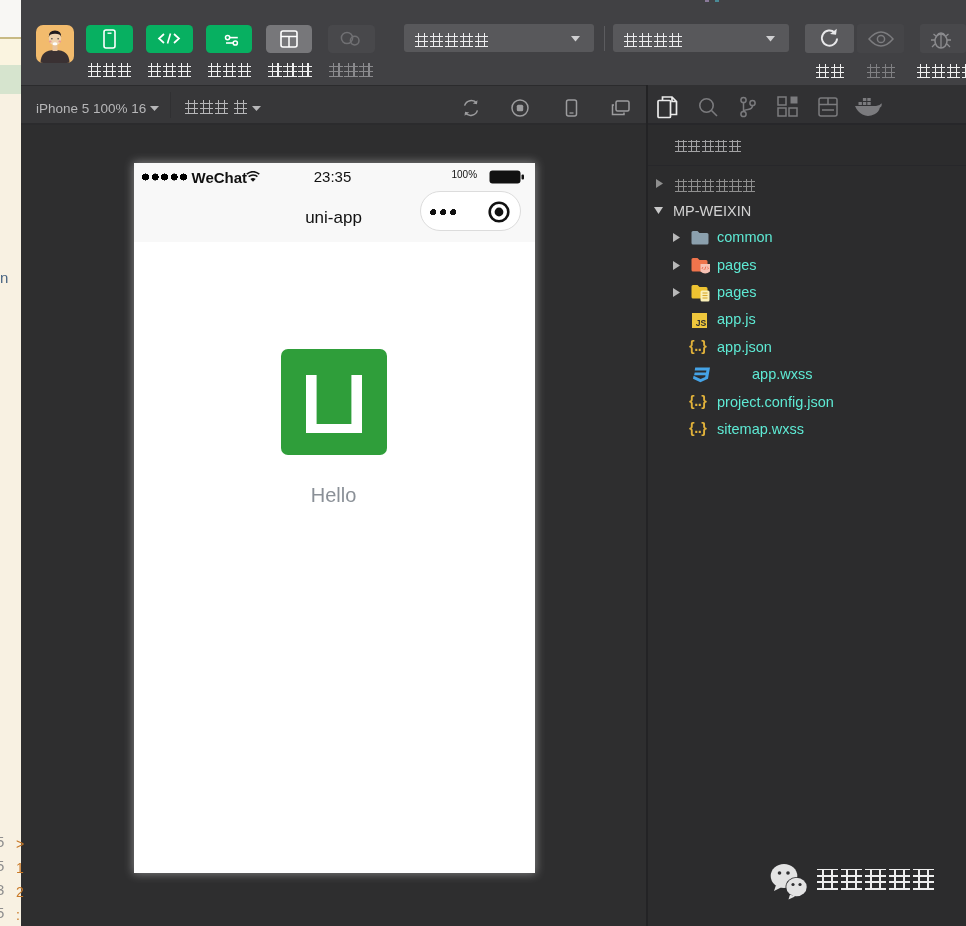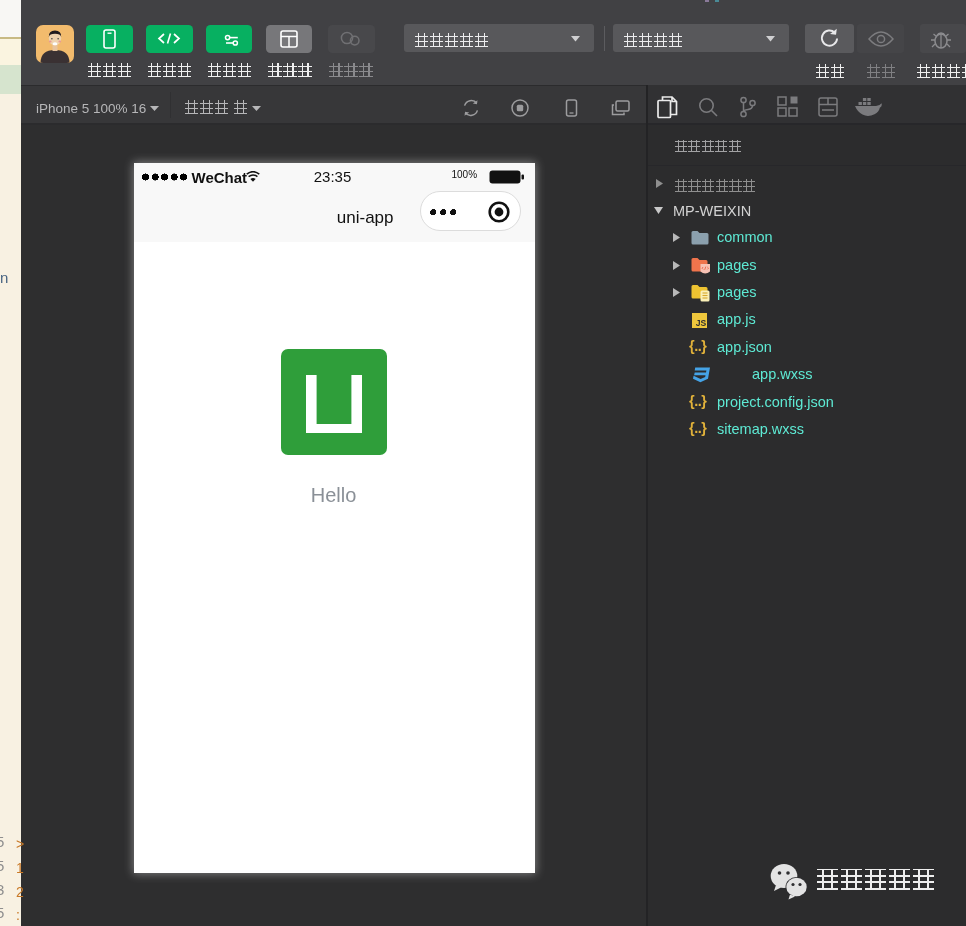--- a/index.html
+++ b/index.html
@@ -266,21 +266,21 @@
     <path d="M2.6 5.6 Q7 2.2 11.4 5.6" fill="none" stroke="#111" stroke-width="1.5"></path>
     <path d="M0.7 3.2 Q7 -1.9 13.3 3.2" fill="none" stroke="#111" stroke-width="1.5"></path>
   </svg>
   <div class="a" style="left:179px;top:5px;width:40px;text-align:center;font-size:15px;color:#111">23:35</div>
   <div class="a" style="left:318px;top:6px;width:36px;font-size:10px;color:#111">100%</div>
   <svg class="a" style="left:355px;top:6.5px" width="35" height="14" viewBox="0 0 35 14">
     <rect x="0.5" y="0.5" width="31" height="13" rx="3" fill="#111"></rect>
     <rect x="32.5" y="4.5" width="2.5" height="5" rx="1" fill="#111"></rect>
   </svg>
 
-  <div class="a" style="left:140px;top:45px;width:120px;text-align:right;font-size:17px;color:#111">uni-app</div>
+  <div class="a" style="left:140px;top:45px;width:120px;text-align:center;font-size:17px;color:#111">uni-app</div>
   <div class="a" style="left:286px;top:28px;width:101px;height:40px;border-radius:20px;background:#fff;border:1px solid #dcdcdc;box-sizing:border-box">
     <div class="a" style="left:9.5px;top:17px;width:33px;height:6.5px;background:
       radial-gradient(circle 3.2px at 3.2px 3.2px,#111 96%,transparent),
       radial-gradient(circle 3.2px at 13.2px 3.2px,#111 96%,transparent),
       radial-gradient(circle 3.2px at 23.2px 3.2px,#111 96%,transparent)"></div>
     <svg class="a" style="left:67px;top:9px" width="22" height="22" viewBox="0 0 22 22">
       <circle cx="11" cy="11" r="9.3" fill="none" stroke="#111" stroke-width="2.6"></circle>
       <circle cx="11" cy="11" r="4.4" fill="#111"></circle>
     </svg>
   </div>

